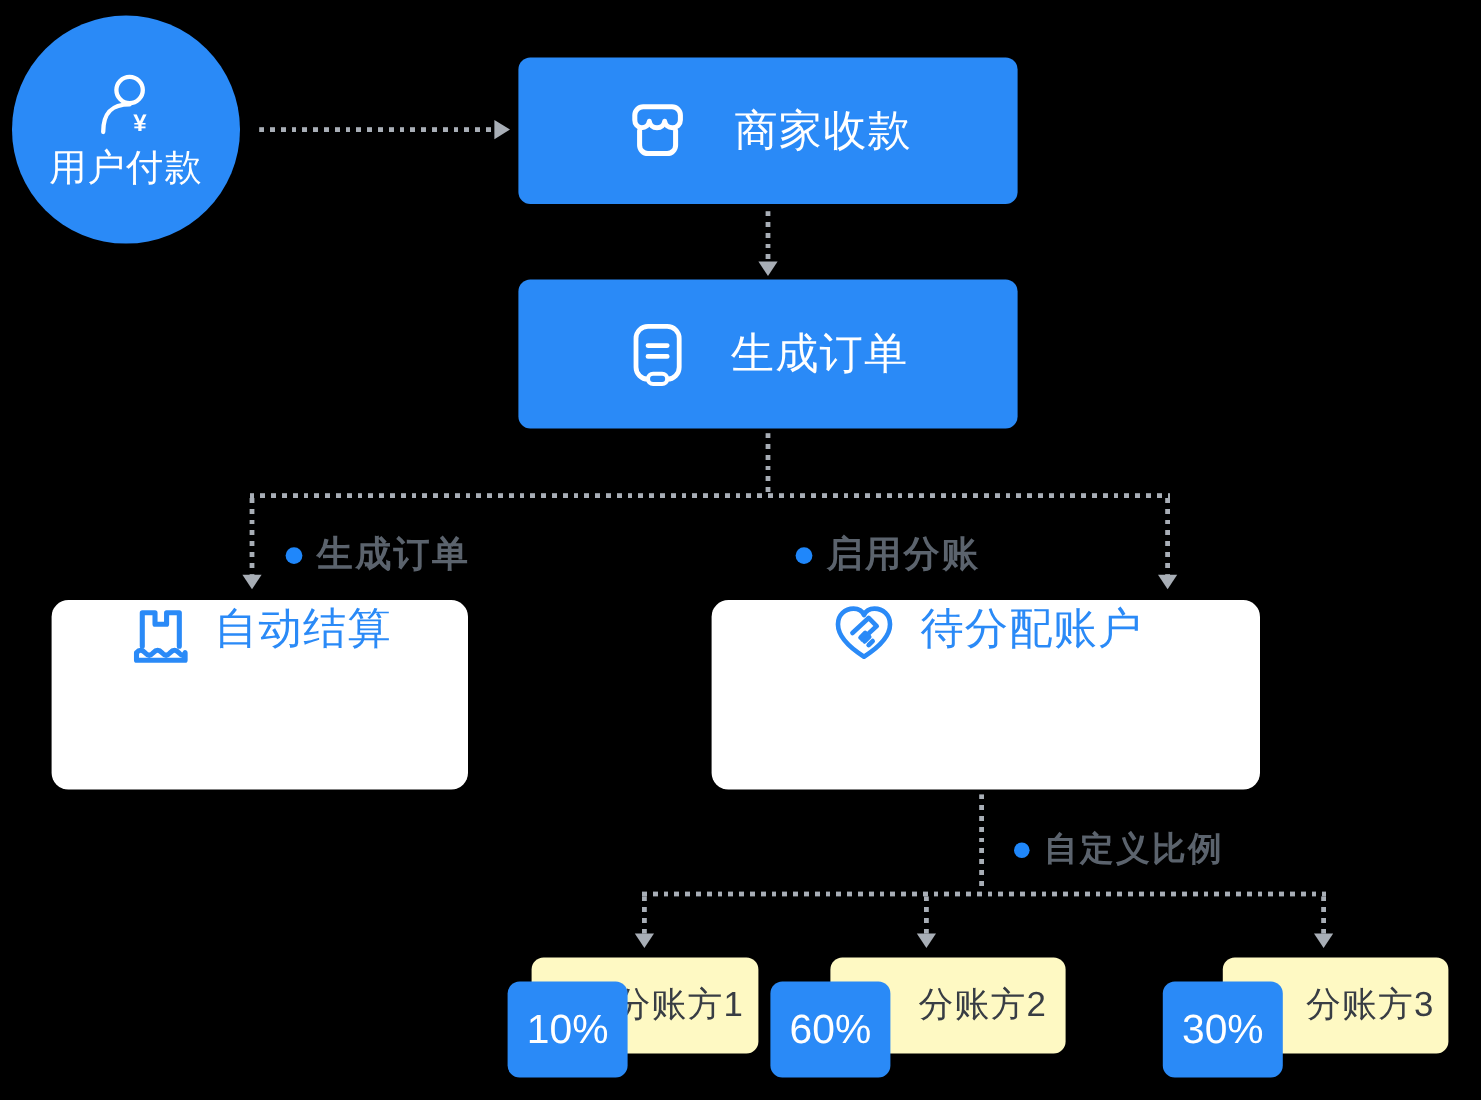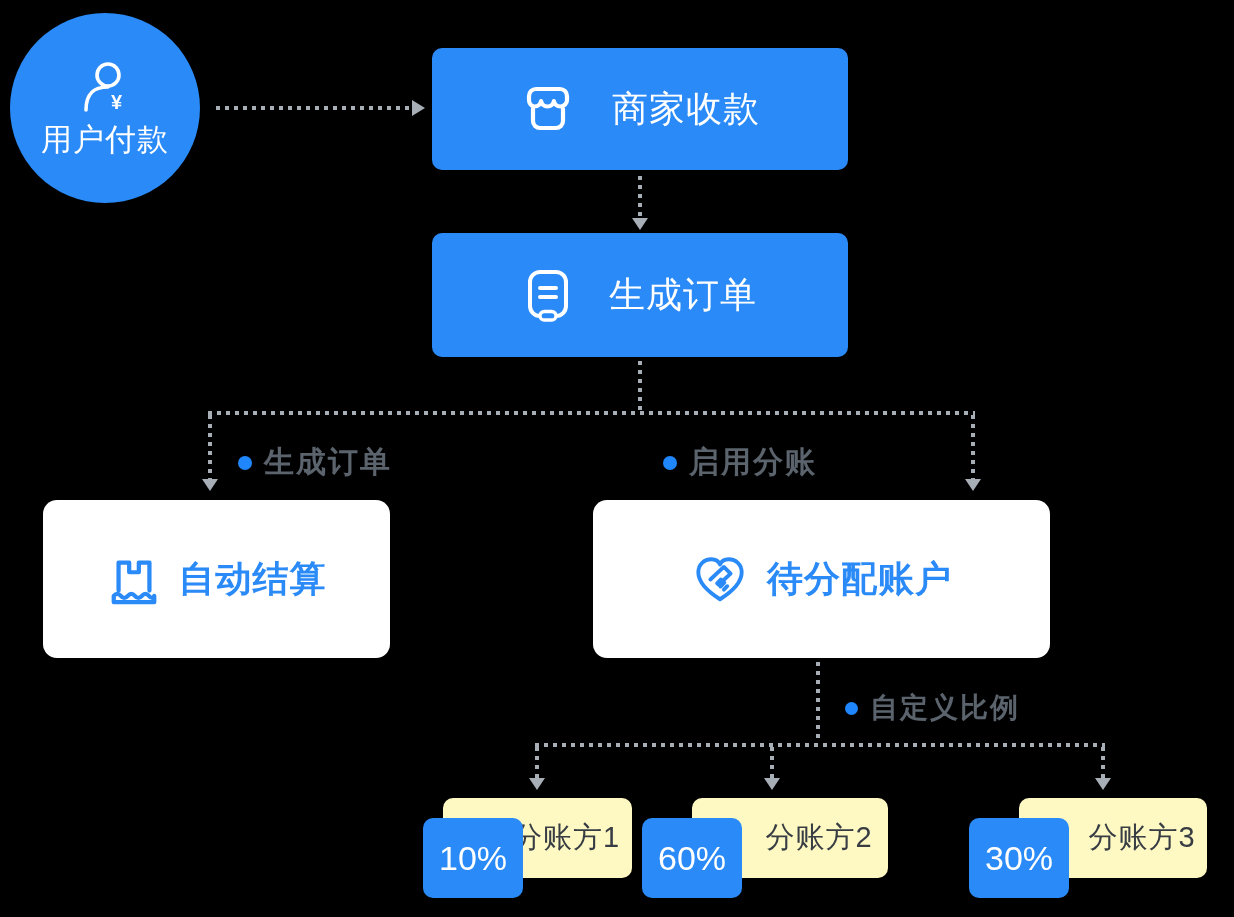--- a/index.html
+++ b/index.html
@@ -23,23 +23,22 @@
   .node-circle .lbl{font-size:31px;letter-spacing:1px;}
   .bluebox{
     position:absolute;background:var(--blue);border-radius:10px;color:#fff;
     display:flex;align-items:center;justify-content:center;gap:36px;
   }
   .bluebox .lbl{font-size:36px;letter-spacing:1px;}
   .box-merchant{left:432px;top:48px;width:416px;height:122px;}
   .box-order{left:432px;top:233px;width:416px;height:124px;}
   .whitebox{
     position:absolute;background:#fff;border-radius:14px;color:var(--blue);
-    display:flex;align-items:center;justify-content:center;gap:18px;
+    display:flex;align-items:flex-start;justify-content:center;gap:18px;
     box-shadow:0 10px 24px rgba(0,0,0,.25);
-    font-weight:bold;
   }
   .whitebox .lbl{font-size:36px;letter-spacing:1px;}
   .box-auto{left:43px;top:500px;width:347px;height:158px;}
   .box-pending{left:593px;top:500px;width:457px;height:158px;}
   
   .dh{position:absolute;height:4px;
       background:repeating-linear-gradient(90deg,var(--line) 0 4px,transparent 4px 9px);}
   .dv{position:absolute;width:4px;
       background:repeating-linear-gradient(180deg,var(--line) 0 4px,transparent 4px 9px);}
   .ar{position:absolute;width:0;height:0;}

